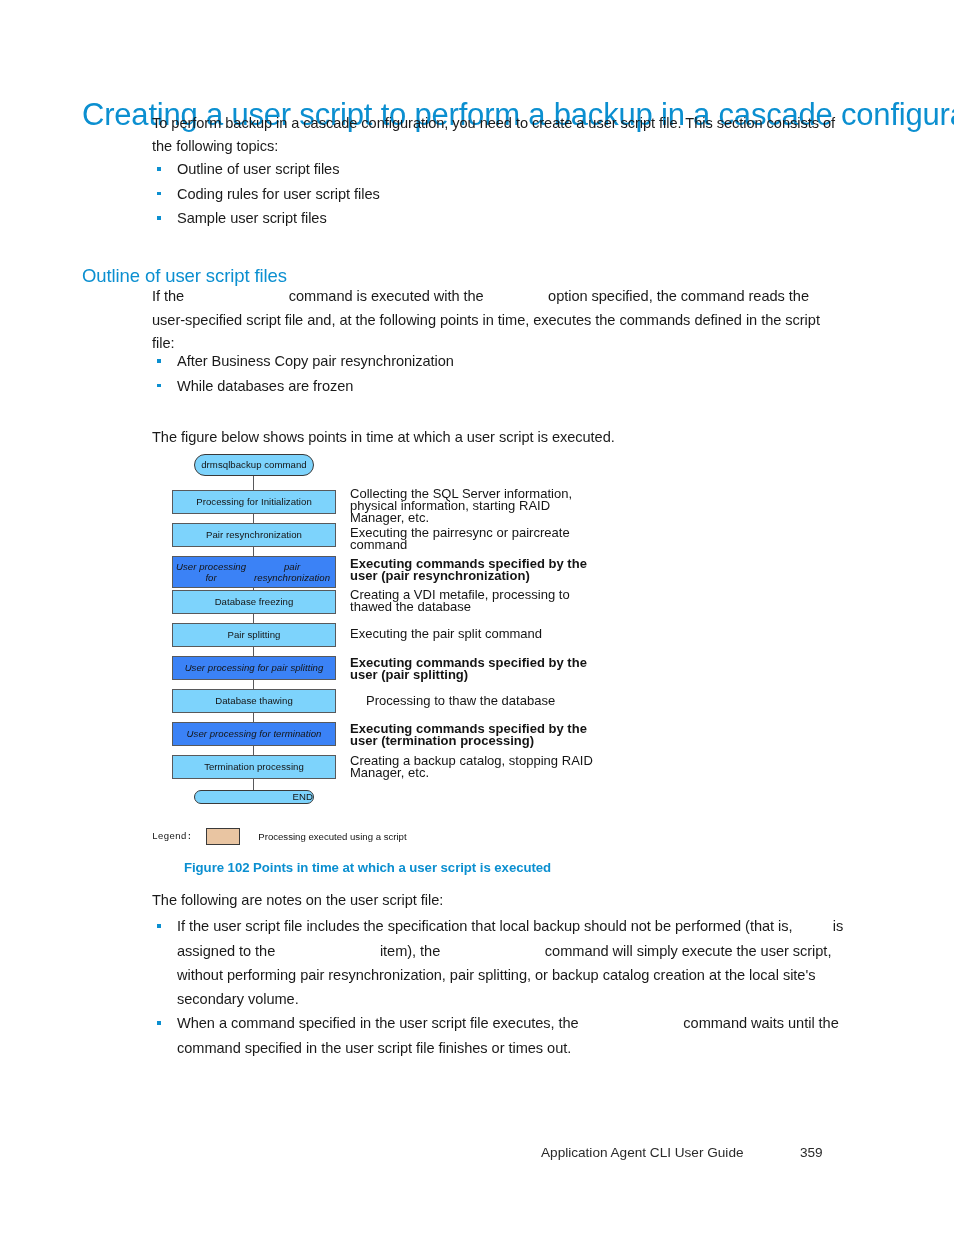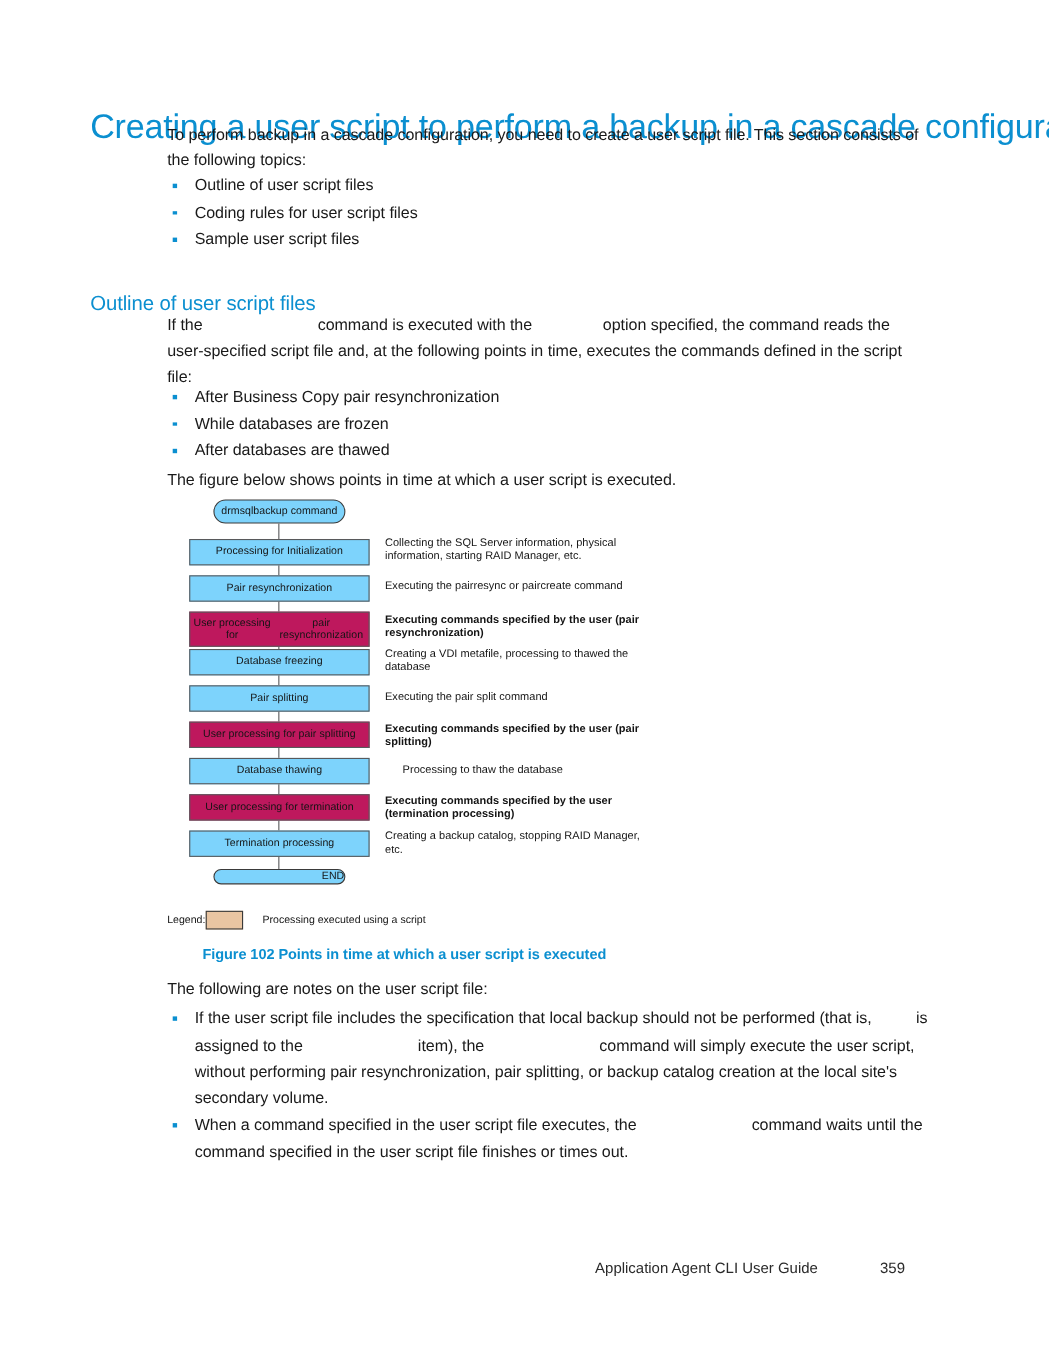--- a/index.html
+++ b/index.html
@@ -119,50 +119,51 @@
     justify-content: center;
     letter-spacing: 0.05px;
   }
   .node.term {
     border-radius: 11px;
     left: 22px;
     width: 120px;
     border: 1px solid #3a3a3a;
   }
   .node.hl {
-    background: #be185d;
+    background: #3b82f6;
+    font-style: italic;
   }
   .connector {
     position: absolute;
     left: 81px;
     width: 1px;
     background: #58595b;
   }
   .annot {
     position: absolute;
     left: 350px;
-    font-size: 10px;
+    font-size: 13px;
     line-height: 11.8px;
     color: #141414;
     width: 250px;
     letter-spacing: 0.02px;
   }
   .annot.bold { font-weight: bold; }
 
   
   .legend {
     position: absolute;
     left: 152px;
     top: 828px;
     display: flex;
     align-items: center;
     font-size: 9.6px;
     color: #141414;
   }
-  .legend-label { margin-right: 0; }
+  .legend-label { margin-right: 14px; font-family: Liberation Mono, monospace; }
   .legend-swatch {
     width: 32px;
     height: 15px;
     background: #e9c5a2;
     border: 1px solid #3a3a3a;
     margin-right: 18px;
   }
 
   
   .caption {
@@ -210,21 +211,20 @@
       <div class="bitem">Sample user script files</div>
     </div>
 
   <h2 class="h2">Outline of user script files</h2>
 
   <div class="para w1" style="top:285px;" id="outline-paragraph"><span>If the </span><span class="gap">drmsqlbackup</span><span> command is executed with the </span><span class="gap">-script</span><span> option specified, the command reads the user-specified script file and, at the following points in time, executes the commands defined in the script file:</span></div>
 
   <div class="blist" style="top:350px;" id="execution-points-list">
       <div class="bitem">After Business Copy pair resynchronization</div>
       <div class="bitem">While databases are frozen</div>
-      <div class="bitem">After databases are thawed</div>
     </div>
 
   <div class="para w1" style="top:426px;">The figure below shows points in time at which a user script is executed.</div>
 
   <div class="figure">
     <div class="fc-col" id="fc-col">
         <div class="node term" style="top: 4px; height: 22px;">
           <span>drmsqlbackup command</span>
         </div>
         <div class="connector" style="top: 26px; height: 14px;"></div>

